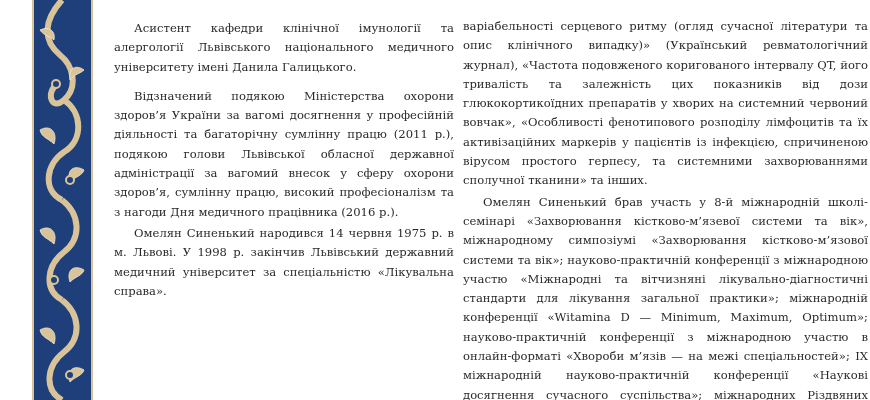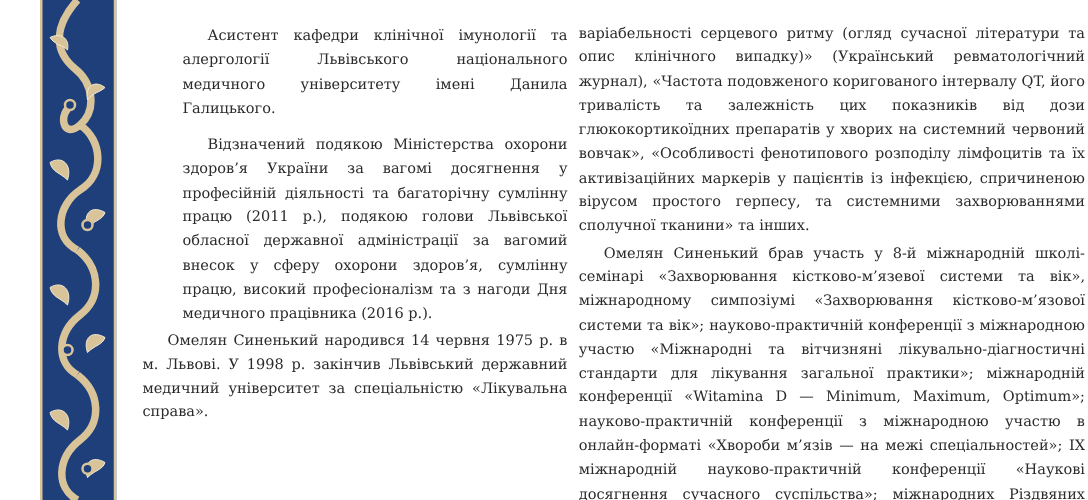--- a/index.html
+++ b/index.html
@@ -20,21 +20,21 @@
   .border-ornament svg { display: block; }
   .col {
     position: absolute; top: 0;
     font-size: 11.6px; line-height: 19.3px;
     text-align: justify;
   }
   .col-left { left: 114px; width: 340px; top: 9px; }
   .col-right { left: 463px; width: 405px; top: 17px; }
   .col p { margin: 0; text-indent: 0; }
   .col p.indent { text-indent: 20px; }
-  .col p.gap { margin-top: 10px; margin-left: 32px; }
+  .col p.gap { margin-top: 10px; }
   .col p.gap-sm { margin-top: 2px; }
 </style>
 </head>
 <body>
 
 <div class="border-ornament">
   <svg width="57" height="400" viewBox="0 0 57 400">
     <g fill="#d9c49a" stroke="#f3e9d2" stroke-width="0.8">
       <path d="M28 0 C10 20, 8 40, 26 55 C40 66, 44 88, 30 100 C16 112, 12 90, 24 84" fill="none" stroke="#d9c49a" stroke-width="6"></path>
       <path d="M30 100 C48 112, 50 140, 30 152 C12 164, 8 190, 28 200" fill="none" stroke="#d9c49a" stroke-width="6"></path>

